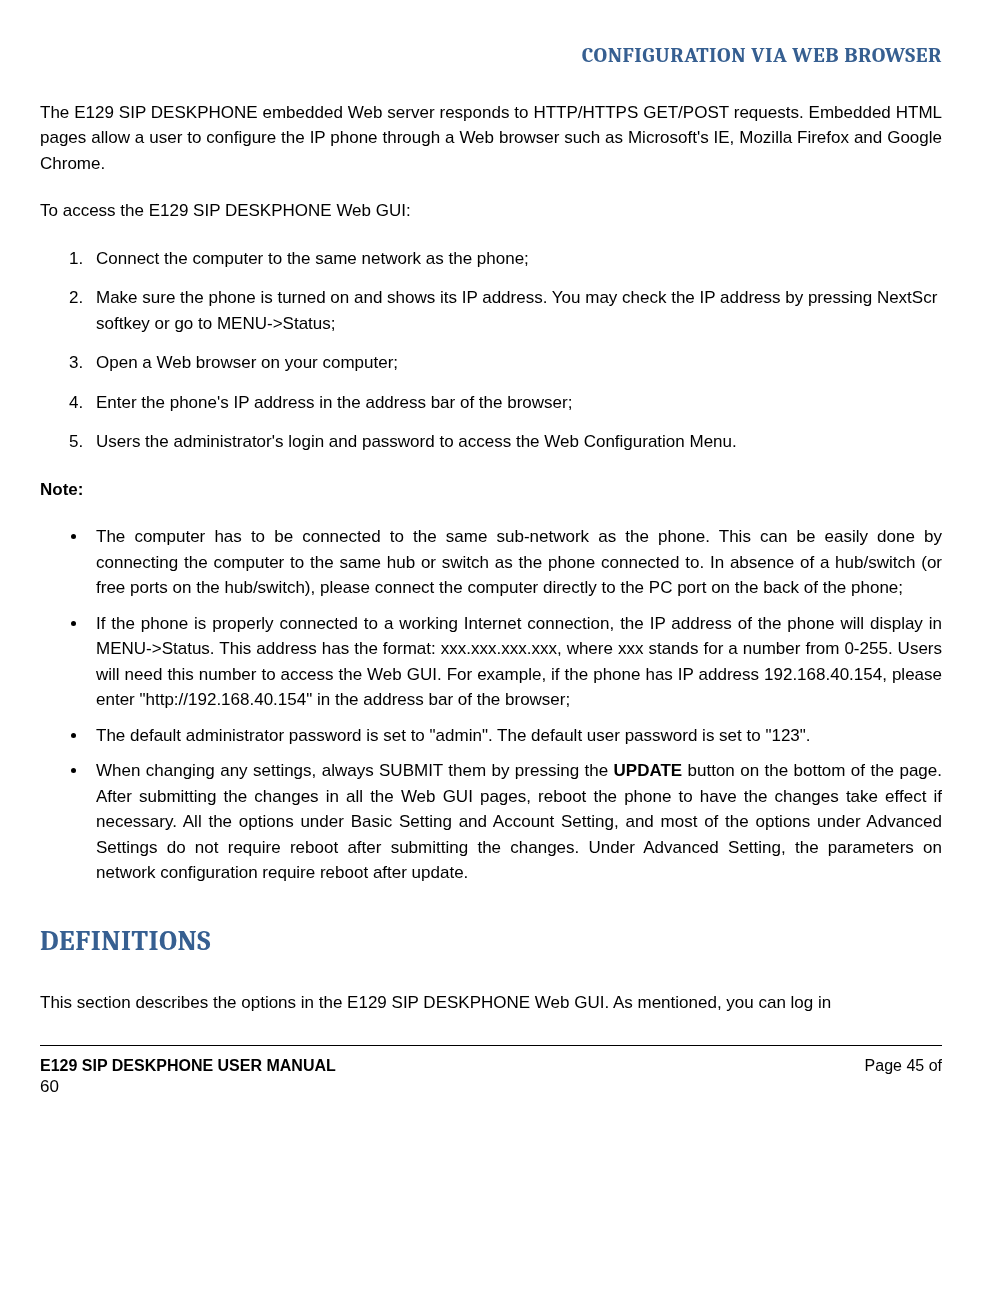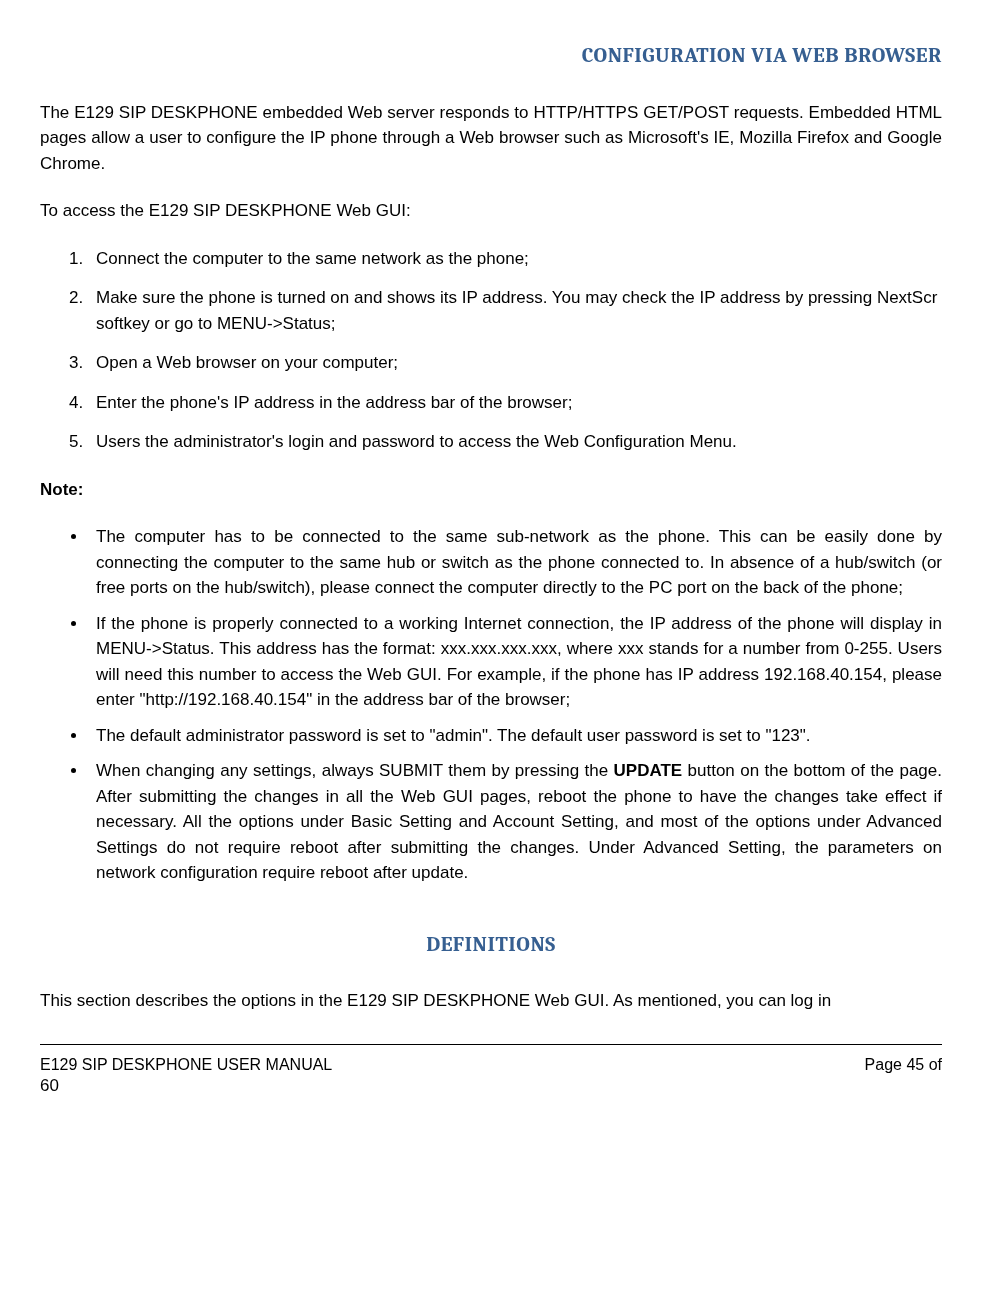--- a/index.html
+++ b/index.html
@@ -19,24 +19,23 @@
       color: #365F91;
       font-size: 21px;
       margin: 0 0 28px 0;
       letter-spacing: 0.5px;
       text-align: right;
     }
     h1.heading-2 {
       font-family: Cambria, Georgia, serif;
       font-weight: bold;
       color: #365F91;
-      font-size: 21px;
-      margin: 43px 0 28px 0;
+      font-size: 28px;
+      margin: 34px 0 28px 0;
       letter-spacing: 0.5px;
-      text-align: center;
     }
     p {
       margin: 0 0 22px 0;
     }
     p.justify {
       text-align: justify;
     }
     ol.numbered {
       padding-left: 48px;
       margin: 0 0 22px 0;
@@ -60,21 +59,21 @@
     }
     .footer {
       border-top: 1px solid #000;
       padding-top: 8px;
       margin-top: 30px;
       display: flex;
       justify-content: space-between;
       font-size: 16px;
     }
     .footer-left { flex: 1; text-align: left; }
-    .footer-center { flex: 1.4; text-align: left; }
+    .footer-center { flex: 1.4; text-align: left; font-weight: bold; }
     .footer-right { flex: 0.7; text-align: right; }
     .page-total { display: block; text-align: left; margin-top: -4px;}
   </style>
 </head>
 <body>
 
 <h1 class="heading-1">CONFIGURATION VIA WEB BROWSER</h1>
 
 <p class="justify">The E129 SIP DESKPHONE embedded Web server responds to HTTP/HTTPS GET/POST requests. Embedded HTML pages allow a user to configure the IP phone through a Web browser such as Microsoft's IE, Mozilla Firefox and Google Chrome.</p>
 

